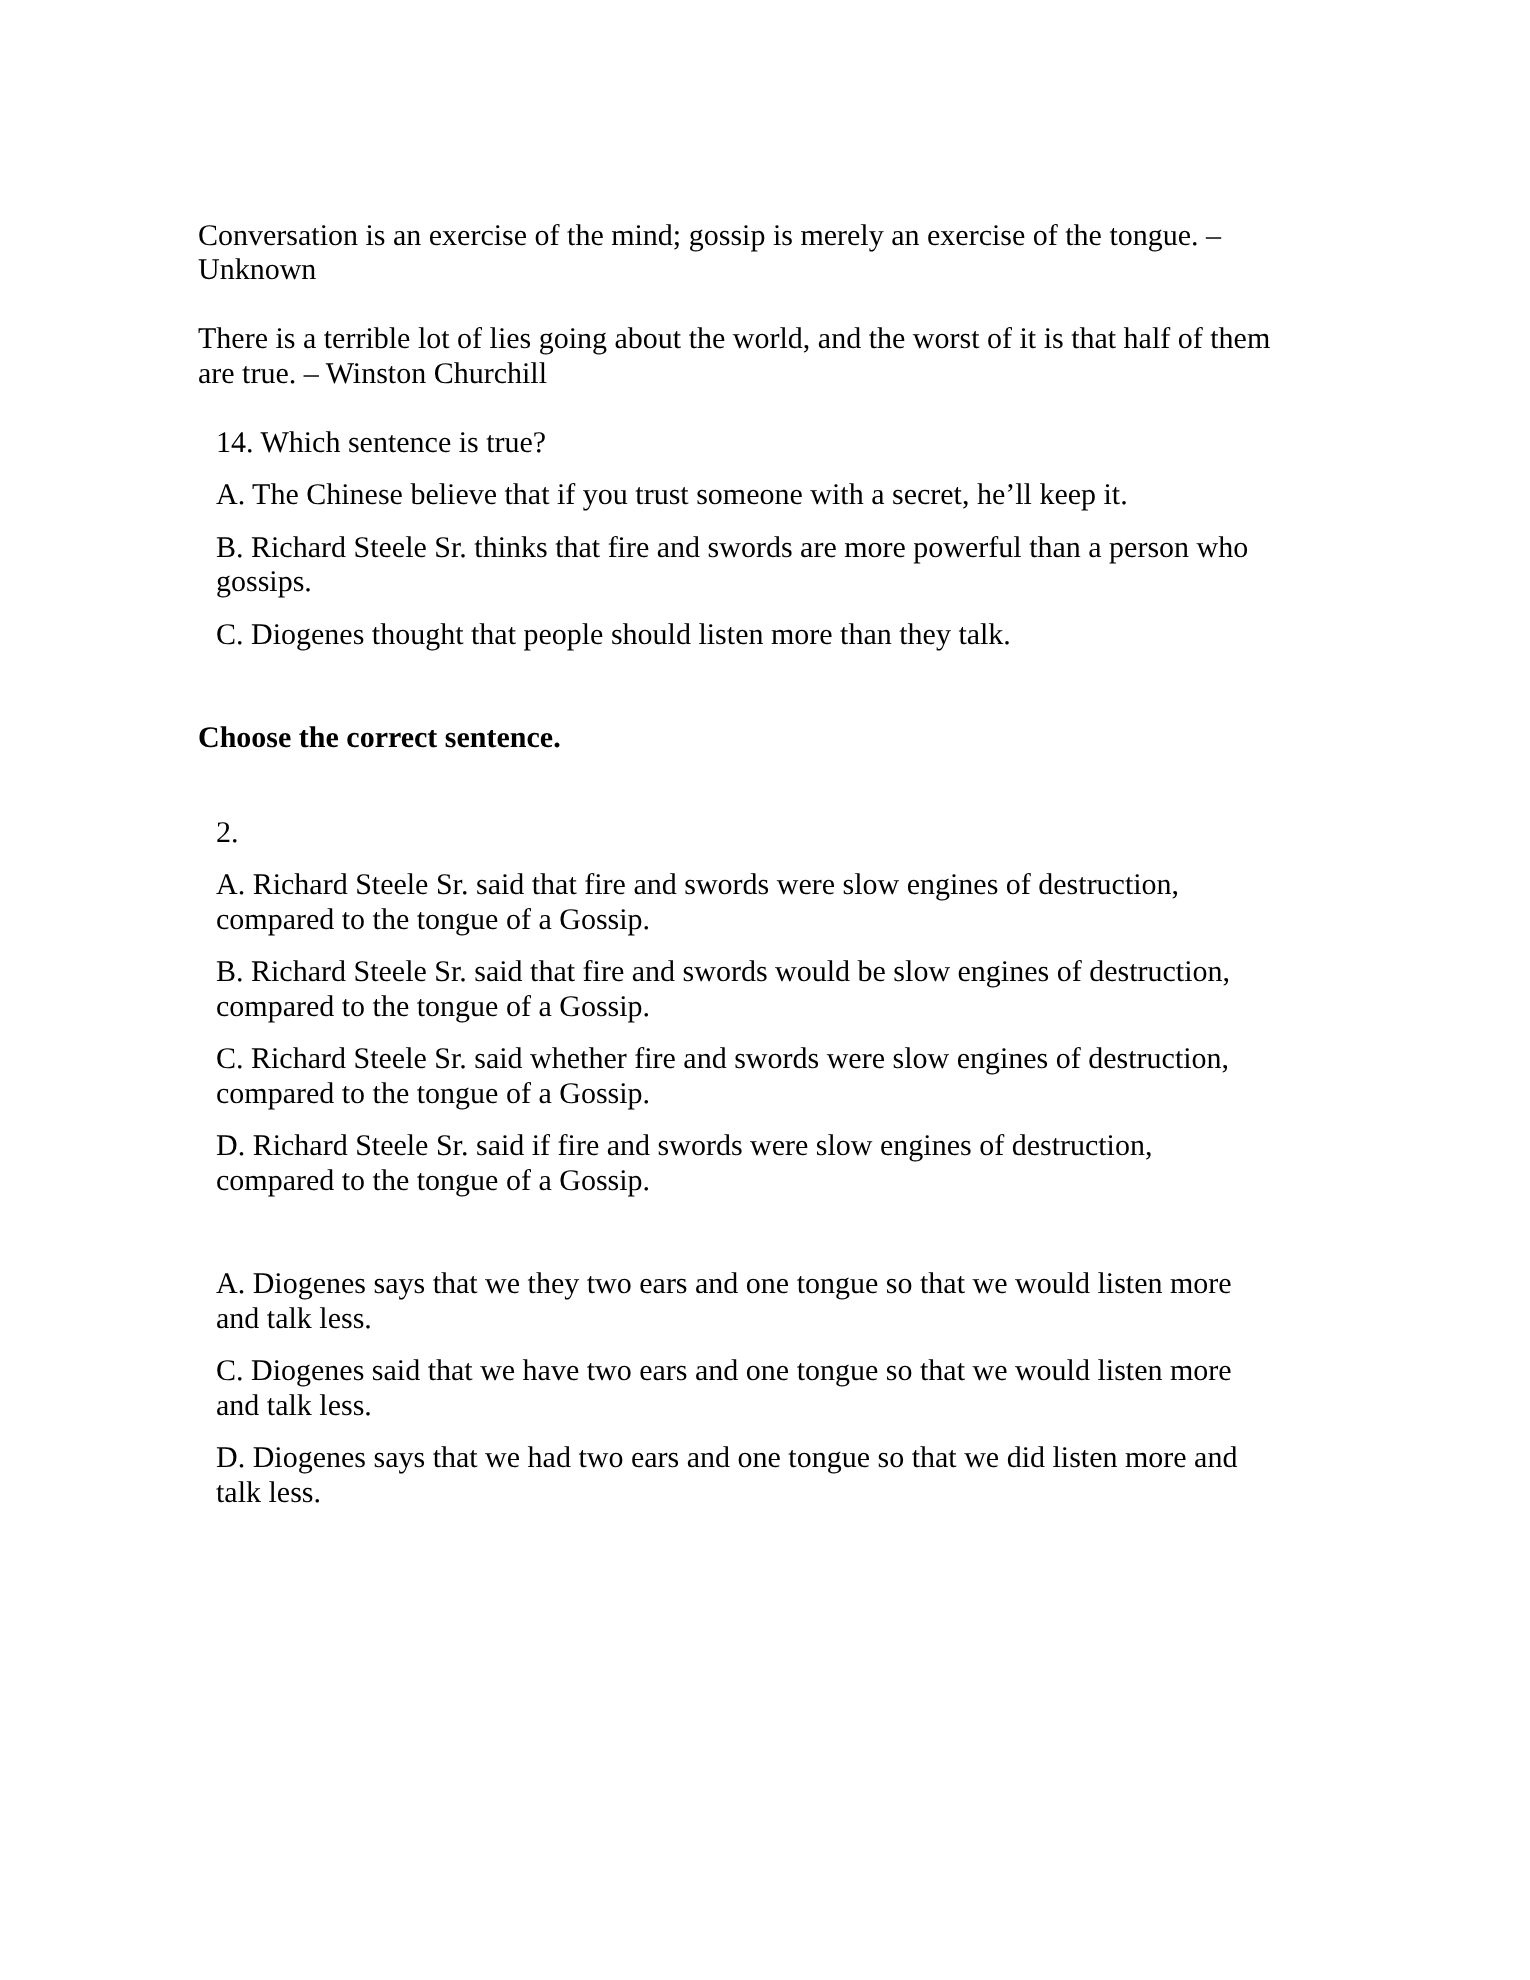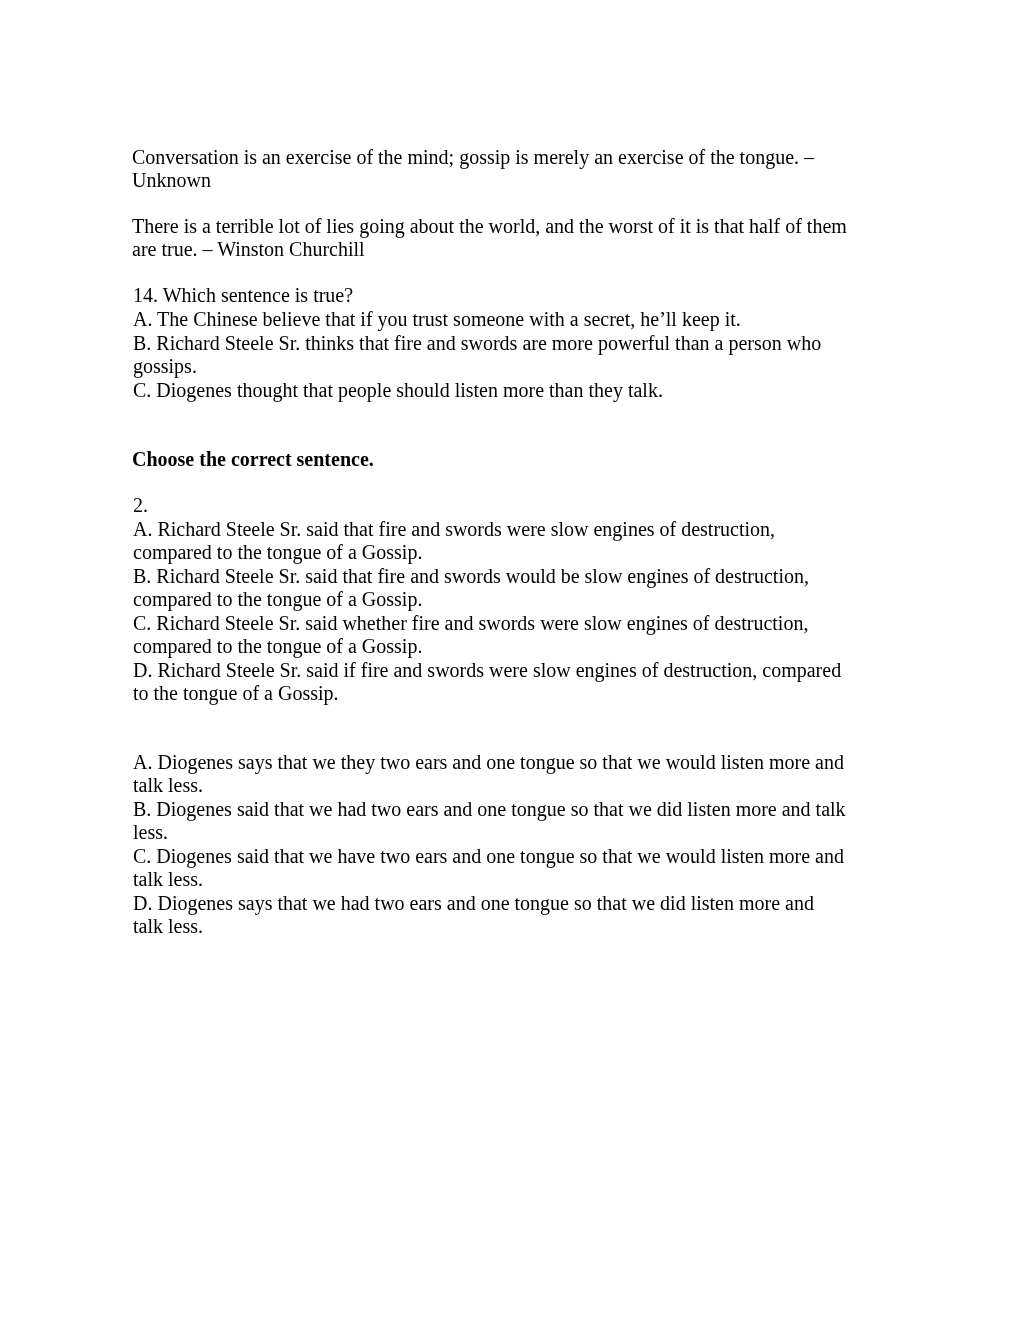--- a/index.html
+++ b/index.html
@@ -22,26 +22,26 @@
     top: 146px;
     width: 716px;
   }
   .para {
     margin: 0 0 23px 0;
   }
   .question-block {
     margin: 0 0 46px 0;
   }
   .line {
-    margin: 1px;
+    margin: 12px;
   }
   .section-heading {
     font-weight: bold;
     font-size: 20px;
-    margin: 0 0 23px 0;
+    margin: 0 0 40px 0;
     line-height: 23px;
   }
 </style>
 </head>
 <body>
 
 <div class="page-content">
 
   <p class="para">Conversation is an exercise of the mind; gossip is merely an exercise of the tongue. – Unknown</p>
 
@@ -60,18 +60,17 @@
   <div class="question-block">
     <div class="line">2.</div>
     <div class="line">A. Richard Steele Sr. said that fire and swords were slow engines of destruction, compared to the tongue of a Gossip.</div>
     <div class="line">B. Richard Steele Sr. said that fire and swords would be slow engines of destruction, compared to the tongue of a Gossip.</div>
     <div class="line">C. Richard Steele Sr. said whether fire and swords were slow engines of destruction, compared to the tongue of a Gossip.</div>
     <div class="line">D. Richard Steele Sr. said if fire and swords were slow engines of destruction, compared to the tongue of a Gossip.</div>
   </div>
 
   <div class="question-block">
     <div class="line">A. Diogenes says that we they two ears and one tongue so that we would listen more and talk less.</div>
-    <div class="line">B. Diogenes said that we had two ears and one tongue so that we did listen more and talk less.</div>
     <div class="line">C. Diogenes said that we have two ears and one tongue so that we would listen more and talk less.</div>
     <div class="line">D. Diogenes says that we had two ears and one tongue so that we did listen more and talk less.</div>
   </div>
 
 </div>
 
 </body></html>

